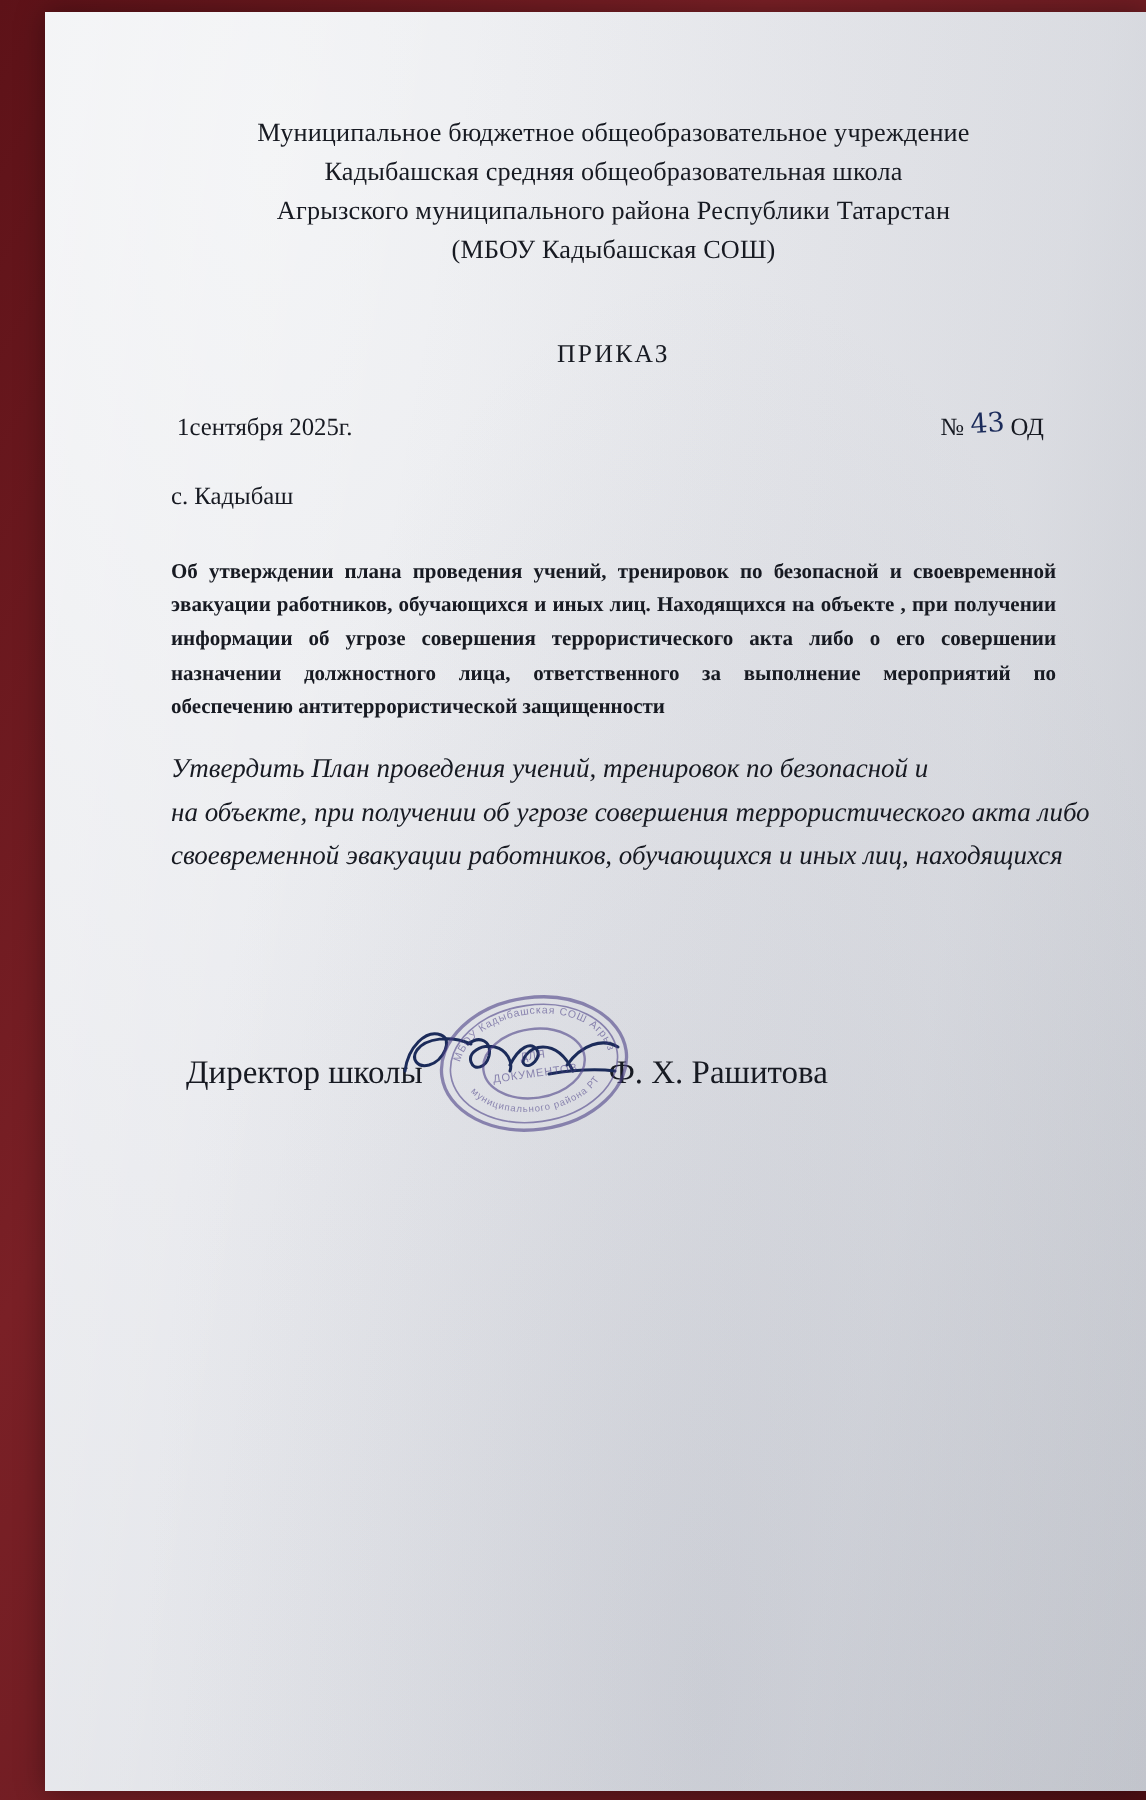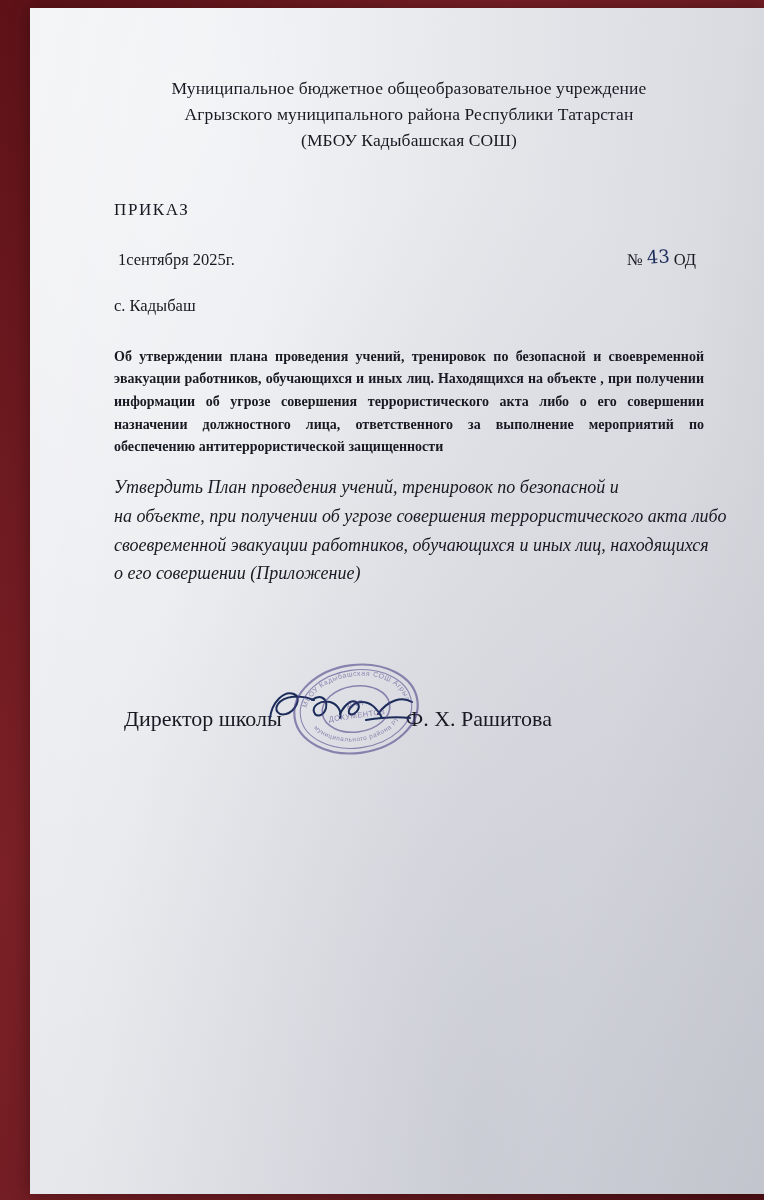--- a/index.html
+++ b/index.html
@@ -55,21 +55,21 @@
   .header {
     text-align: center;
     margin-top: 68px;
     font-size: 17.5px;
     line-height: 1.48;
     letter-spacing: 0.1px;
   }
   .header div { white-space: nowrap; }
 
   .order-word {
-    text-align: left;
+    text-align: center;
     margin-top: 46px;
     font-size: 17px;
     letter-spacing: 1.6px;
   }
 
   .meta-row {
     display: flex;
     justify-content: space-between;
     align-items: flex-end;
     margin-top: 28px;
@@ -147,20 +147,21 @@
 </style>
 </head>
 <body>
 
 <div class="photo">
   <div class="page">
     <div class="content">
 
       <div class="header">
         <div>Муниципальное бюджетное общеобразовательное учреждение</div>
+        <div>Кадыбашская средняя общеобразовательная школа</div>
         <div>Агрызского муниципального района Республики Татарстан</div>
         <div>(МБОУ Кадыбашская СОШ)</div>
       </div>
 
       <div class="order-word">ПРИКАЗ</div>
 
       <div class="meta-row">
         <div class="meta-left">1сентября 2025г.</div>
         <div class="meta-right">
           <span>№</span>
@@ -170,21 +171,20 @@
       </div>
 
       <div class="place">с. Кадыбаш</div>
 
       <div class="subject">Об утверждении плана проведения учений, тренировок по безопасной и своевременной эвакуации работников, обучающихся  и  иных лиц. Находящихся на объекте , при получении  информации об угрозе совершения террористического акта либо о его совершении назначении должностного лица, ответственного за выполнение мероприятий по обеспечению антитеррористической защищенности</div>
 
       <div class="body-text">
         <div>Утвердить План  проведения учений, тренировок по безопасной и</div>
         <div>на объекте, при получении об угрозе совершения террористического акта либо</div>
         <div>своевременной эвакуации работников, обучающихся и иных лиц, находящихся</div>
-        <div>о его совершении (Приложение)</div>
       </div>
 
       <div class="signature-row">
         <span class="sig-label">Директор школы</span>
         <span class="sig-gap"></span>
         <span class="sig-name">Ф. Х. Рашитова</span>
 
         <svg class="signature-ink" viewBox="0 0 170 50">
           <g fill="none" stroke="#1b2b5a" stroke-width="2" stroke-linecap="round">
             <path d="M8,34 C10,18 22,6 32,10 C40,13 34,27 24,30 C16,32 12,26 16,20 C22,12 38,10 52,16"></path>

